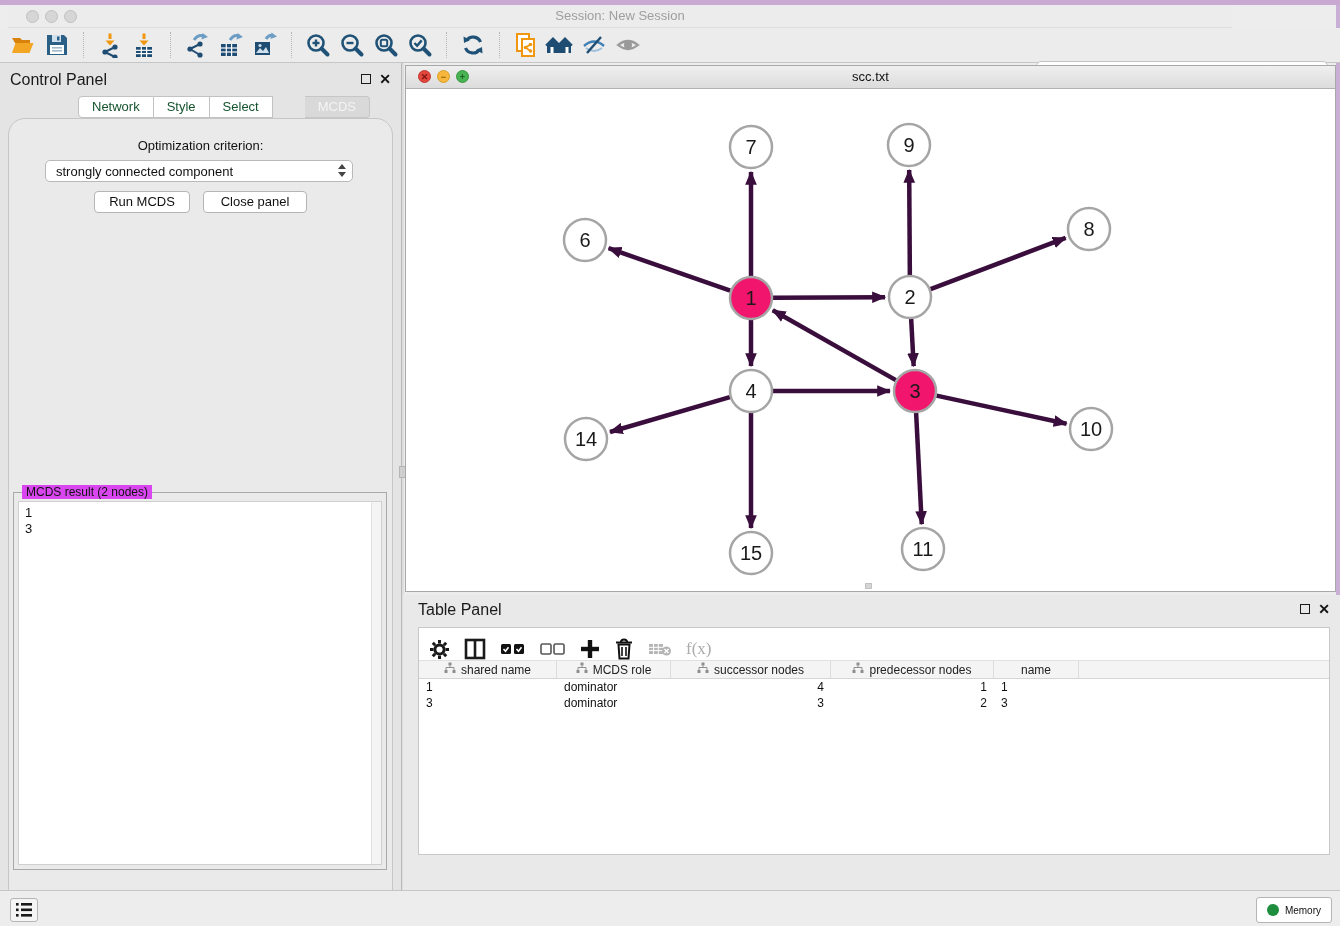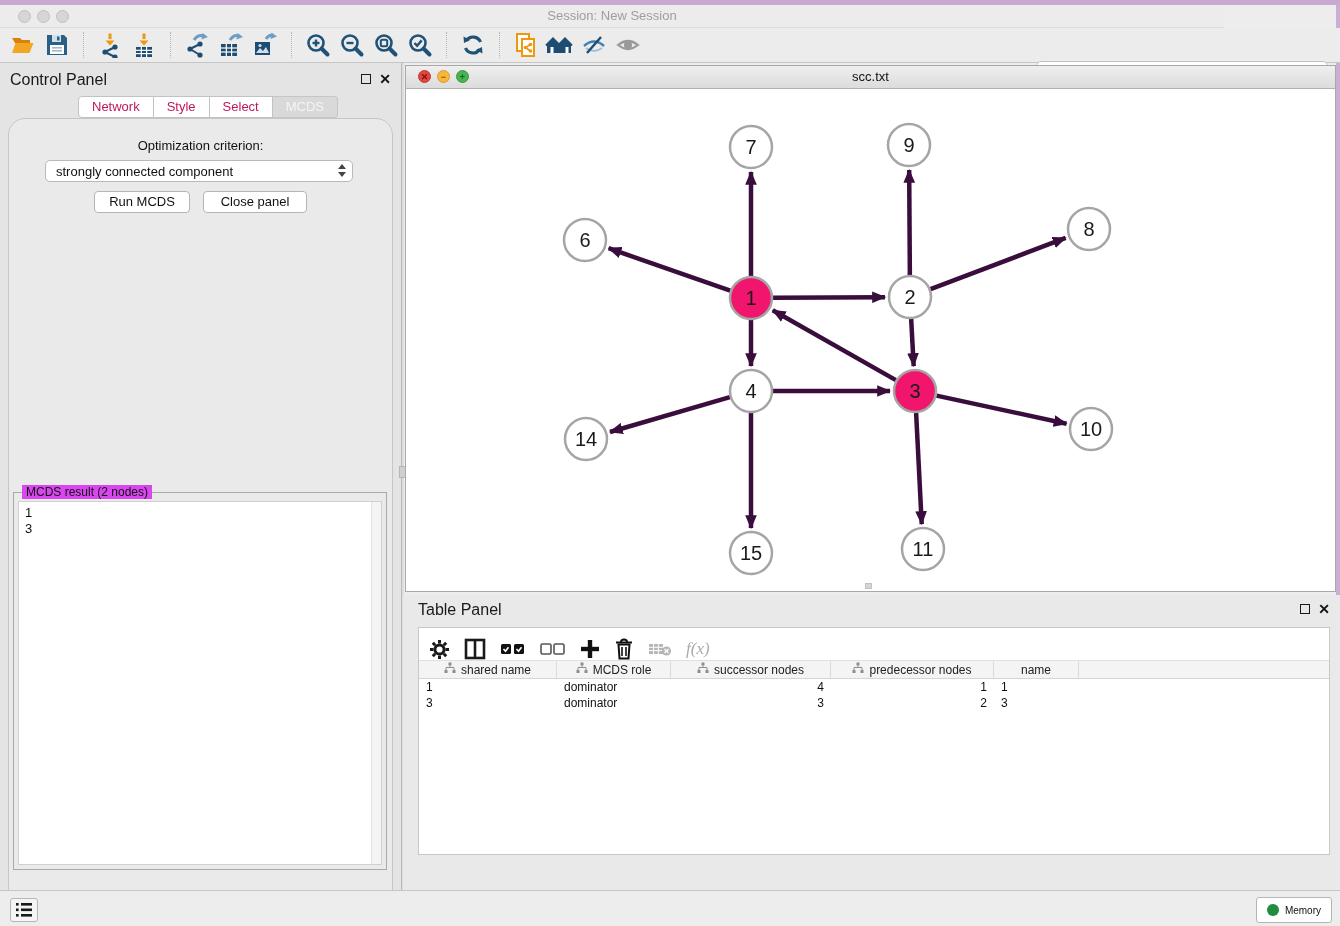--- a/index.html
+++ b/index.html
@@ -3,42 +3,42 @@
 <meta charset="utf-8">
 <style>
   * { margin:0; padding:0; box-sizing:border-box; }
   html,body { width:1340px; height:926px; overflow:hidden; }
   body { font-family:"Liberation Sans", sans-serif; background:#EDEDED; position:relative; }
   .abs { position:absolute; }
 
   
   #purple-top { left:0; top:0; width:1340px; height:5px; background:#C9A9D2; }
   #purple-right { right:0; top:5px; width:4px; height:921px; background:#C9AFD6; }
-  #titlebar { left:0; top:5px; width:1224px; height:23px; background:#ECECEC; border-bottom:1px solid #DEDEDE; }
+  #titlebar { left:8px; top:5px; width:1224px; height:23px; background:#ECECEC; border-bottom:1px solid #DEDEDE; }
   .tl-dot { width:13px; height:13px; border-radius:50%; background:#D6D6D6; border:1px solid #C0C0C0; position:absolute; top:5px; }
   #titlebar-title { width:100%; text-align:center; line-height:22px; font-size:13px; color:#9E9E9E; }
 
   #toolbar { left:0; top:28px; width:1340px; height:35px; background:#ECECEC; border-bottom:1px solid #C6C6C6; display:flex; align-items:center; padding-left:6px; }
   .tbtn { width:34px; height:30px; display:flex; align-items:center; justify-content:center; flex:0 0 auto; }
   .tsep { width:1px; height:26px; border-left:1px dotted #B5B5B5; margin:0 9px; flex:0 0 auto; }
   #search-wrap { position:absolute; right:12px; top:33px; width:292px; height:22px; background:#FFF; border:1px solid #C2C2C2; border-radius:5px; display:flex; align-items:center; padding-left:5px; }
   #search-input { border:none; outline:none; flex:1; height:18px; font-size:12px; background:transparent; }
 
   
   #control-panel { left:0; top:63px; width:401px; height:827px; background:#E4E4E4; }
   #cp-header { left:0; top:8px; width:100%; height:20px; }
   .panel-title { font-size:16px; color:#1A1A1A; padding-left:10px; }
   .panel-btns { position:absolute; right:10px; top:2px; display:flex; gap:8px; align-items:center; }
   .float-box { width:10px; height:10px; border:1.6px solid #1A1A1A; display:inline-block; }
   .x-glyph { font-size:14px; font-weight:bold; color:#111; line-height:12px; }
 
   .tabrow { display:flex; }
-  .tab { height:22px; line-height:20px; padding:0 13px; font-size:13px; background:#FFF; border:1px solid #C2C2C2; border-left:none; color:#be185d; }
+  .tab { height:22px; line-height:20px; padding:0 13px; font-size:13px; background:#FFF; border:1px solid #C2C2C2; border-left:none; color:#14532d; }
   .tab:first-child { border-left:1px solid #C2C2C2; border-radius:4px 0 0 4px; }
-  .tab:last-child { border-radius:0 4px 4px 0; }
+  .tab:last-child { border-radius:0 4px 4px 0;margin-left:32px; }
   .tab.active { background:#D9D9D9; color:#F4F4F4; border-color:#C6C6C6; }
   #cp-tabs { left:78px; top:33px; }
 
   #cp-content { left:8px; top:55px; width:385px; height:904px; background:#EAEAEA; border:1px solid #C6C6C6; border-radius:17px; }
   #opt-label { width:100%; text-align:center; top:19px; font-size:13px; color:#111; }
   #criterion-select { left:36px; top:41px; width:308px; height:22px; background:#FFF; border:1px solid #B9B9B9; border-radius:5px; display:flex; align-items:center; font-size:13px; padding-left:10px; color:#111; }
   .stepper { position:absolute; right:6px; top:3px; display:flex; flex-direction:column; gap:3px; }
   .tri-up { width:0; height:0; border-left:4px solid transparent; border-right:4px solid transparent; border-bottom:5px solid #444; }
   .tri-dn { width:0; height:0; border-left:4px solid transparent; border-right:4px solid transparent; border-top:5px solid #444; }
   .pbtn { height:22px; background:#FFF; border:1px solid #B5B5B5; border-radius:4px; font-size:13px; color:#111; text-align:center; line-height:20px; }
@@ -64,21 +64,21 @@
   #net-title { width:100%; text-align:center; font-size:13px; color:#111; line-height:22px; }
   #net-canvas { position:absolute; left:0; top:23px; width:929px; height:502px; background:#FFF; }
   #net-grip { position:absolute; left:459px; bottom:2px; width:7px; height:6px; background:#D5D5D5; border:1px solid #C2C2C2; }
 
   
   #table-panel { left:403px; top:595px; width:937px; height:295px; background:#E9E9E9; }
   #tp-header { left:0; top:6px; width:100%; height:20px; }
   #tp-box { left:15px; top:32px; width:912px; height:228px; background:#FFF; border:1px solid #C8C8C8; }
   #tp-toolbar { position:absolute; left:10px; top:6px; height:30px; display:flex; align-items:center; gap:14px; }
   .tpbtn { display:flex; align-items:center; justify-content:center; }
-  #fx-label { font-family:"Liberation Serif", serif; font-style:italic; font-size:17px; color:#ABABAB; }
+  #fx-label { font-family:"Liberation Serif", serif; font-size:17px; color:#ABABAB; }
   #tbl { position:absolute; left:0; top:32px; width:100%; }
   .hdr-row { display:flex; border-top:1px solid #E0E0E0; border-bottom:1px solid #D5D5D5; background:#F4F4F4; height:19px; }
   .hdr-cell { display:flex; align-items:center; justify-content:center; gap:5px; font-size:12px; color:#222; border-right:1px solid #DCDCDC; }
   .body-row { display:flex; height:16px; }
   .body-cell { font-size:12px; color:#111; padding:0 7px; line-height:16px; white-space:nowrap; overflow:hidden; }
   #tp-tabs { left:0; top:269px; width:100%; display:flex; justify-content:center; }
 
   
   #statusbar { left:0; top:890px; width:1340px; height:36px; background:#EDEDED; border-top:1px solid #C6C6C6; }
   #list-btn { left:10px; top:7px; width:28px; height:24px; background:#F5F5F5; border:1px solid #B5B5B5; border-radius:3px; display:flex; align-items:center; justify-content:center; }

